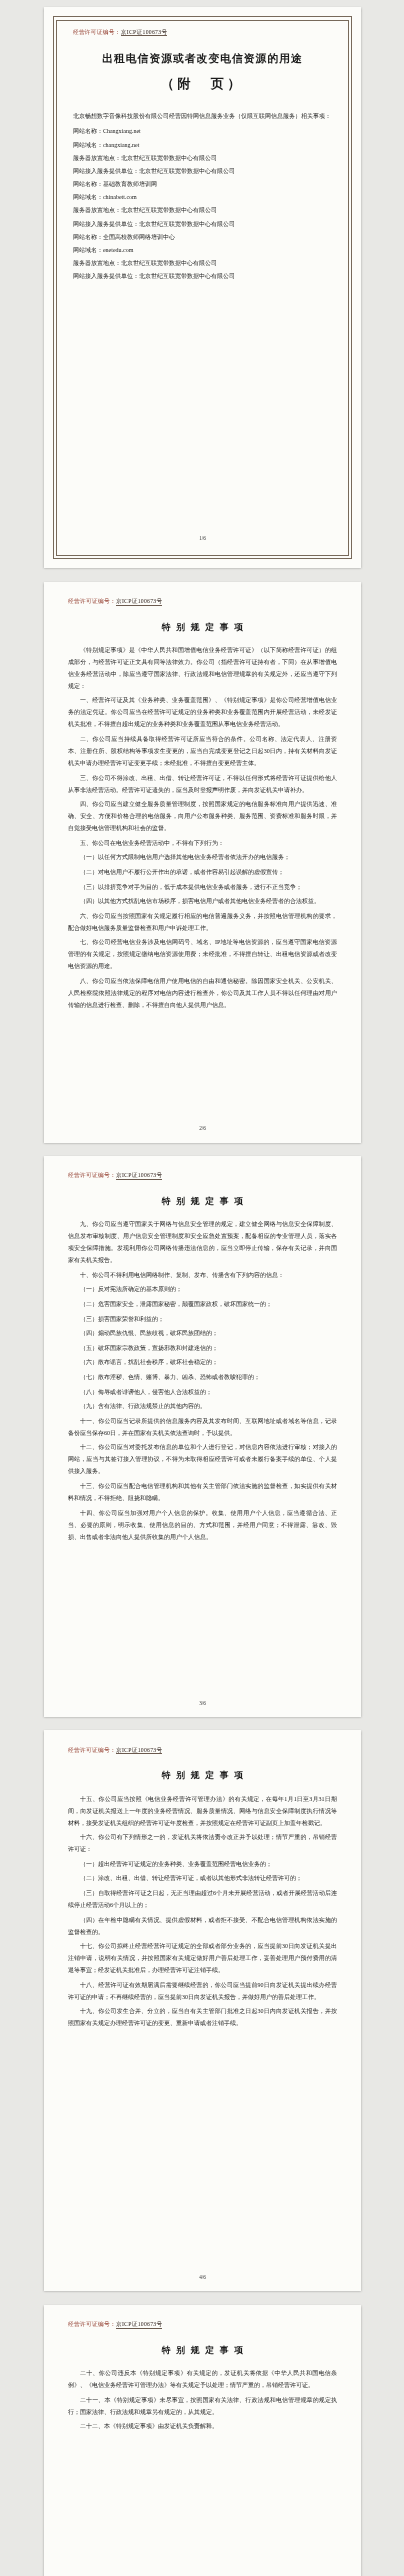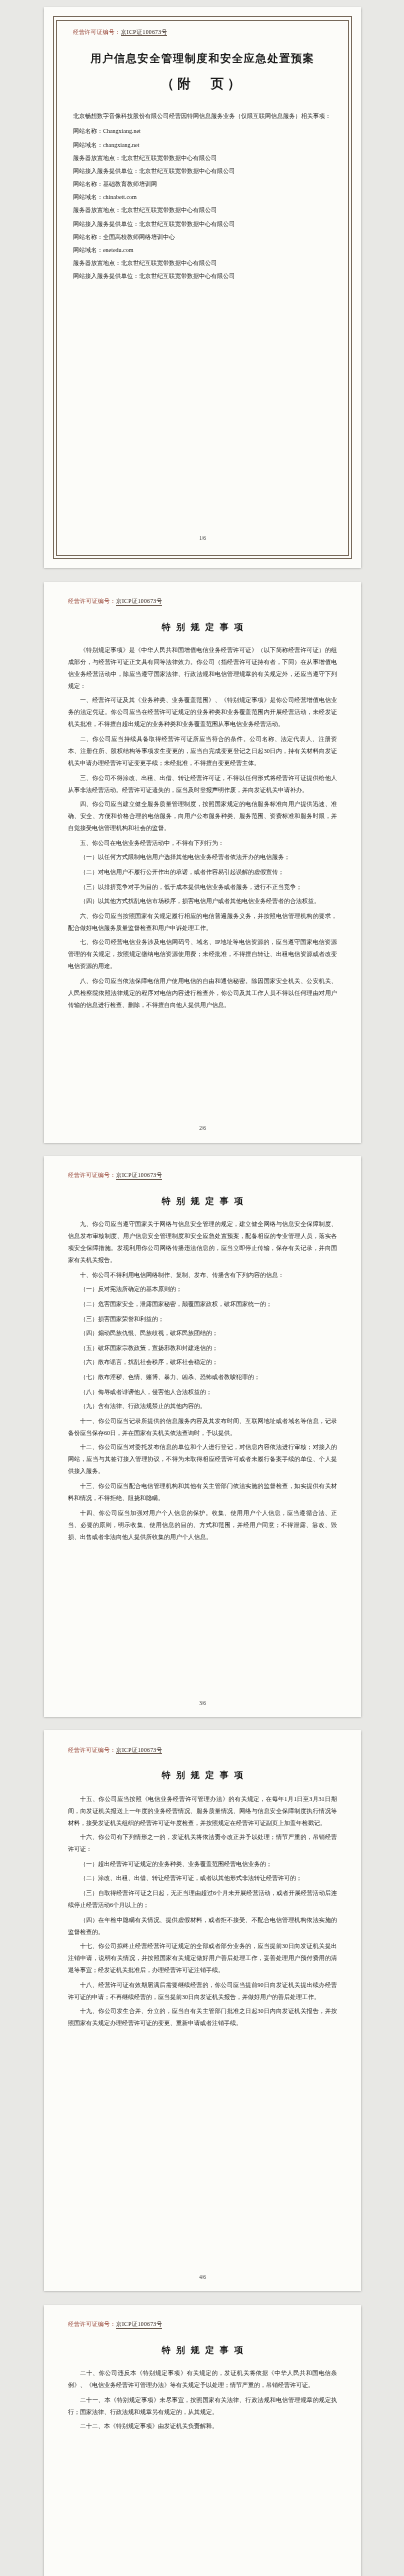--- a/index.html
+++ b/index.html
@@ -62,21 +62,21 @@
 <body>
 
 <div class="doc">
 
   <section class="page">
     <div class="cert-frame"></div>
     <div class="cert-inner">
       <div class="lic">
         <span class="lic-label">经营许可证编号：</span><span class="lic-num">京ICP证100673号</span>
       </div>
-      <h1 class="cert-title">用户信息安全管理制度和安全应急处置预案</h1>
+      <h1 class="cert-title">出租电信资源或者改变电信资源的用途</h1>
       <div class="cert-subtitle">（附　页）</div>
       <div class="cert-body">
         <p class="cert-intro">北京畅想数字音像科技股份有限公司经营因特网信息服务业务（仅限互联网信息服务）相关事项：</p>
         <div>
             <p class="entry"><span>网站名称：</span><span>Changxiang.net</span></p>
             <p class="entry"><span>网站域名：</span><span>changxiang.net</span></p>
             <p class="entry"><span>服务器放置地点：</span><span>北京世纪互联宽带数据中心有限公司</span></p>
             <p class="entry"><span>网站接入服务提供单位：</span><span>北京世纪互联宽带数据中心有限公司</span></p>
             <p class="entry"><span>网站名称：</span><span>基础教育教师培训网</span></p>
             <p class="entry"><span>网站域名：</span><span>chinabett.com</span></p>

